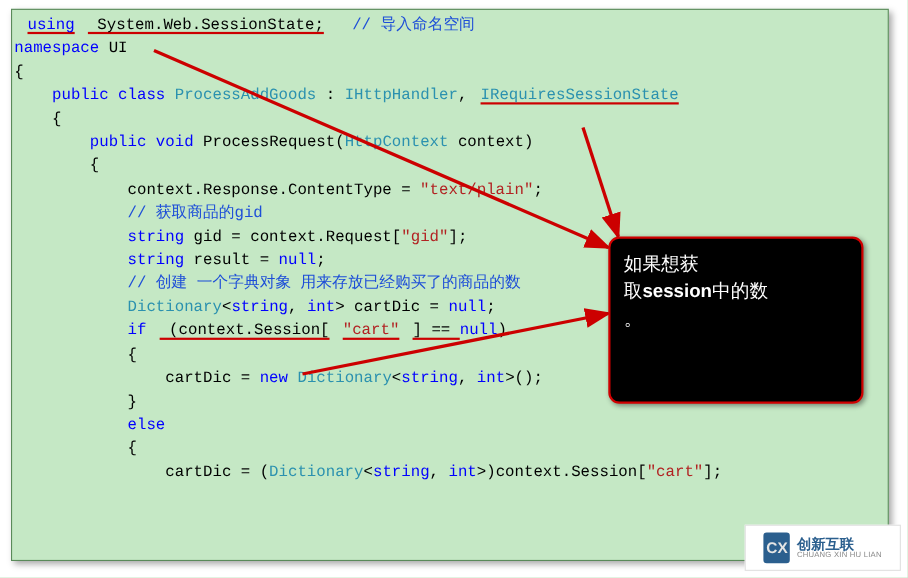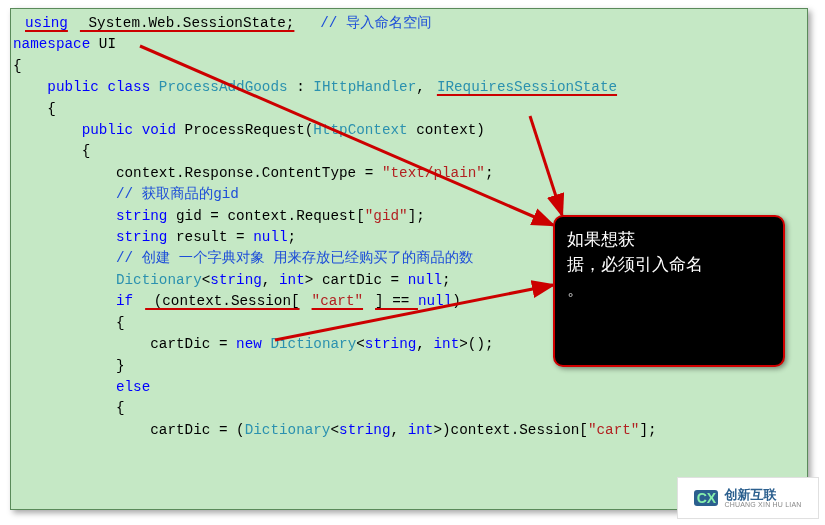--- a/index.html
+++ b/index.html
@@ -81,23 +81,23 @@
     height: 40px;
     background: #ffffff;
     border: 1px solid #e0e0e0;
     display: flex;
     align-items: center;
     justify-content: center;
     font-family: "Microsoft YaHei", sans-serif;
   }
   .watermark .logo-k {
     width: 24px;
-    height: 16px;
+    height: 28px;
     background: #2b5f8e;
-    color: #86efac;
+    color: #e5e5e5;
     display: flex;
     align-items: center;
     justify-content: center;
     font-weight: bold;
     font-size: 14px;
     border-radius: 3px;
     margin-right: 6px;
   }
   .watermark .logo-text {
     display: flex;
@@ -139,21 +139,21 @@
       <path d="M0,0 L8,3 L0,6 Z" fill="#cc0000"></path>
     </marker>
   </defs>
   <line x1="140" y1="46" x2="553" y2="225" stroke="#cc0000" stroke-width="3" marker-end="url(#ah)"></line>
   <line x1="530" y1="116" x2="562" y2="215" stroke="#cc0000" stroke-width="3" marker-end="url(#ah)"></line>
   <line x1="275" y1="340" x2="553" y2="285" stroke="#cc0000" stroke-width="3" marker-end="url(#ah)"></line>
 </svg>
 
 <div class="callout">
   <div><span>如果想获</span></div>
-  <div>据，必须引入命名</div>
+  <div><span>取</span><b>session</b><span>中的数</span></div>
   <div>。</div>
 </div>
 
 <div class="watermark">
   <div class="logo-k">CX</div>
   <div class="logo-text">
     <span class="cn">创新互联</span>
     <span class="py">CHUANG XIN HU LIAN</span>
   </div>
 </div>

